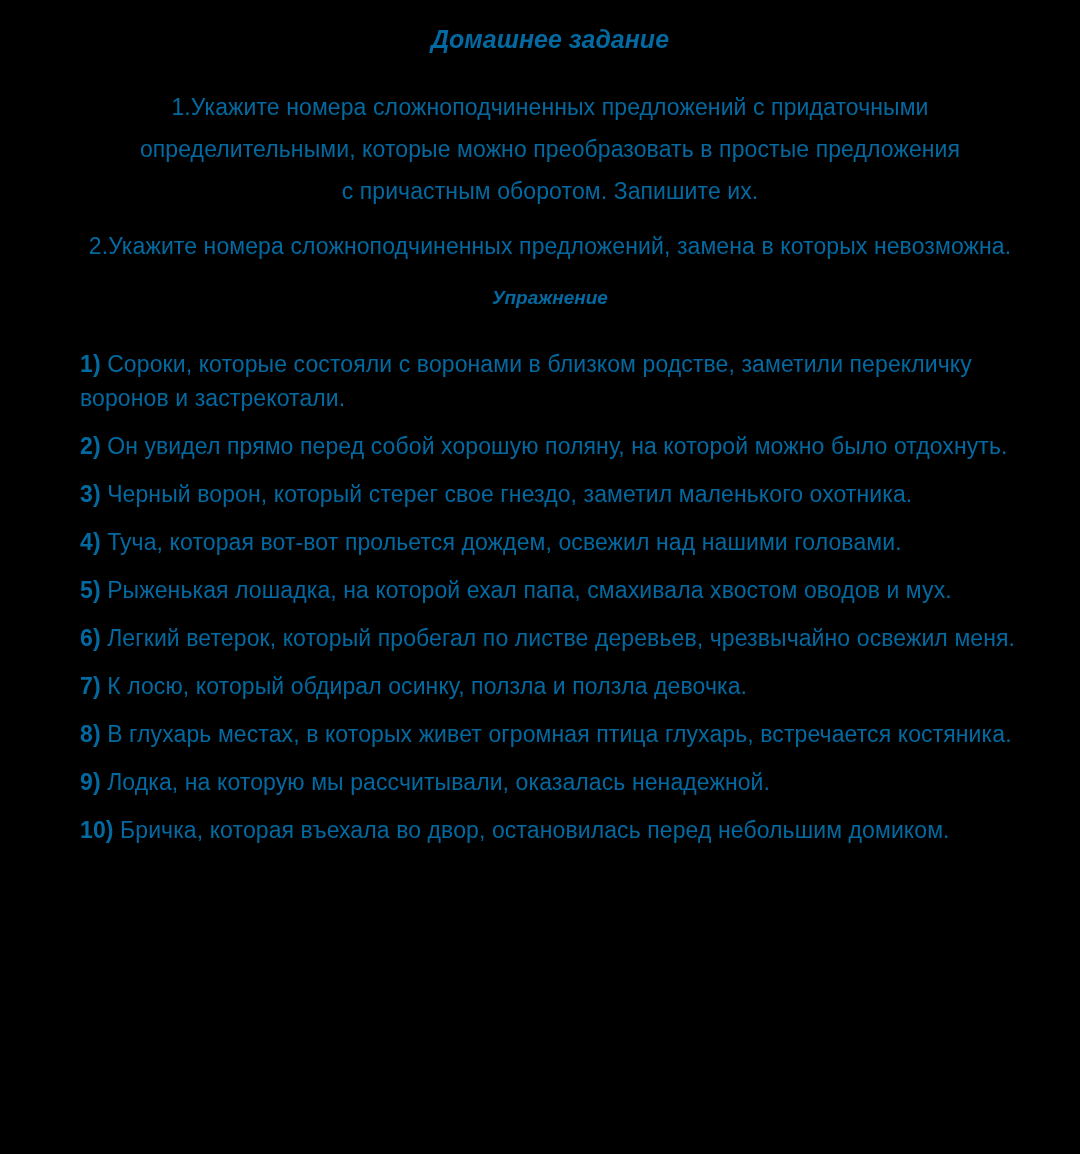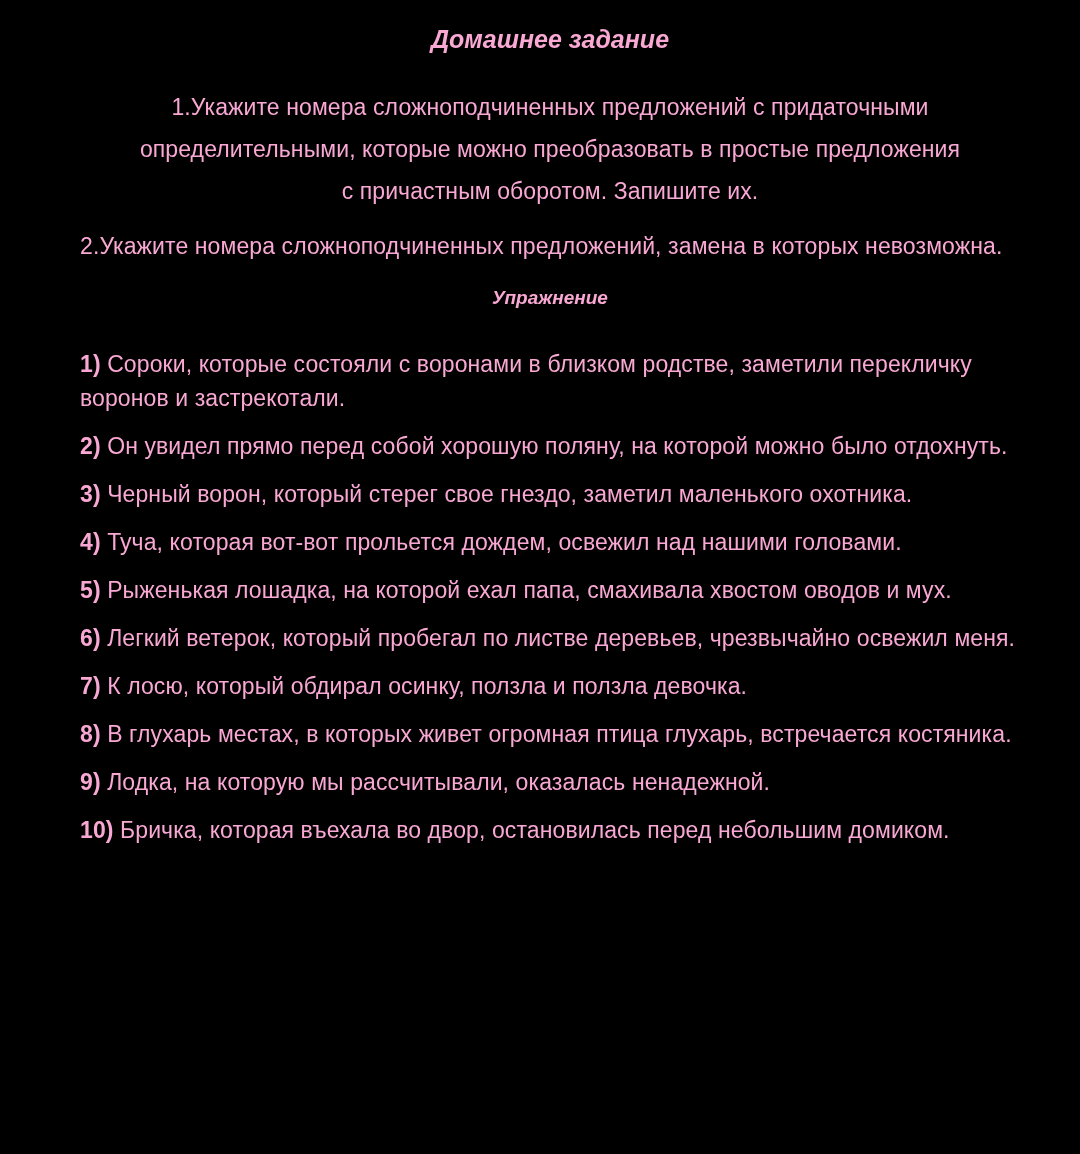--- a/index.html
+++ b/index.html
@@ -6,21 +6,21 @@
     margin: 0;
     padding: 0;
     background: #000000;
   }
   .page {
     position: relative;
     width: 1080px;
     height: 1154px;
     box-sizing: border-box;
     background: #000000;
-    color: #f9a8d4;
+    color: #0369a1;
     font-family: "Liberation Sans", sans-serif;
     padding: 24px 60px 20px 80px;
     overflow: hidden;
   }
   .doc-title {
     text-align: center;
     font-weight: bold;
     font-style: italic;
     font-size: 25px;
     line-height: 30px;
@@ -29,21 +29,21 @@
   .task1 {
     margin: 0 0 13px 0;
   }
   .task1 .t-line {
     text-align: center;
     font-size: 23px;
     line-height: 42px;
     letter-spacing: 0.1px;
   }
   .task2 {
-    text-align: left;
+    text-align: center;
     font-size: 23px;
     line-height: 42px;
     letter-spacing: 0.1px;
     margin: 0 0 0 0;
   }
   .exercise-title {
     text-align: center;
     font-weight: bold;
     font-style: italic;
     font-size: 19px;

